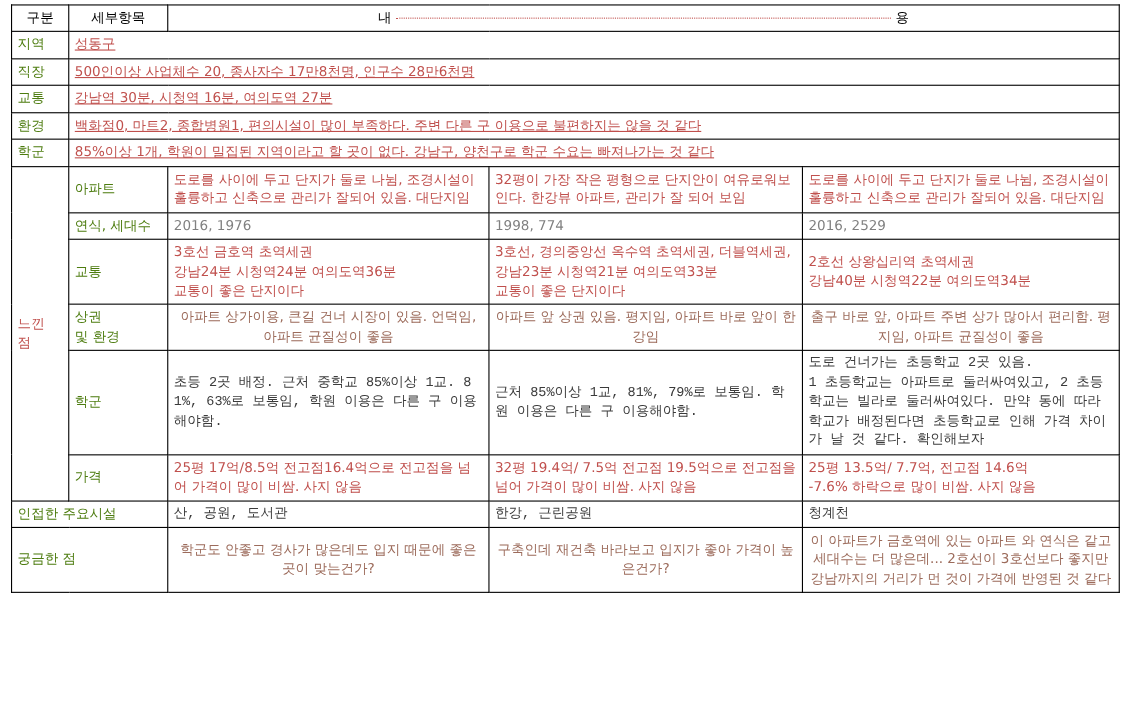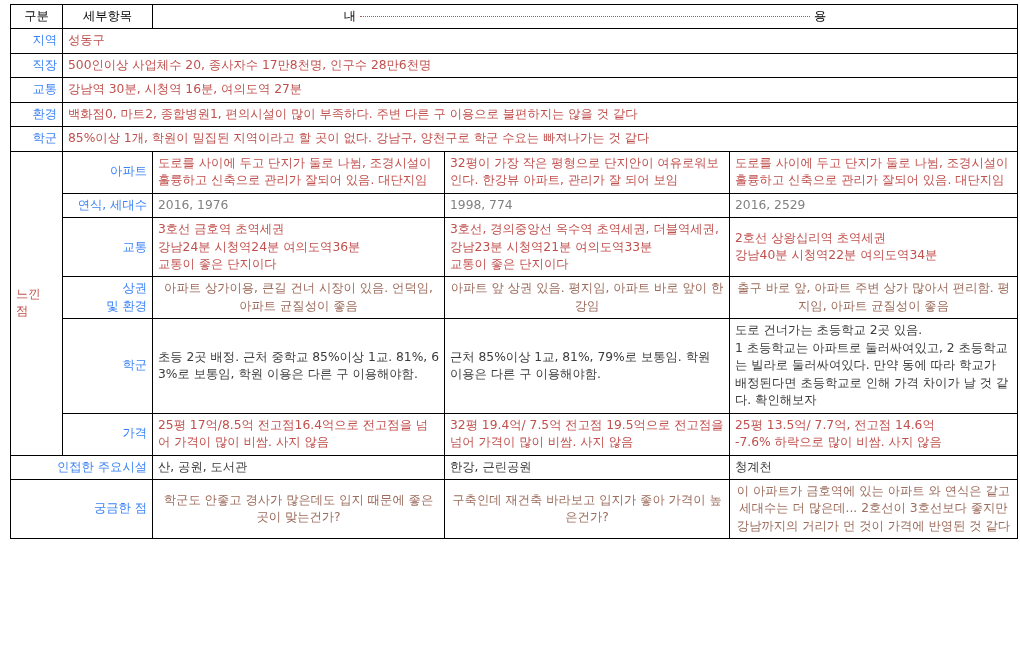--- a/index.html
+++ b/index.html
@@ -31,56 +31,58 @@
     line-height: 1.42;
     word-break: break-all;
   }
   .hdr {
     text-align: center;
     font-weight: normal;
     color: #000000;
     font-size: 12.5px;
   }
   .lbl {
-    text-align: right;
-    color: #3b82f6;
+    text-align: left;
+    color: #4d7c0f;
     font-size: 12.5px;
   }
   .lbl-red {
     text-align: left;
     color: #c0504d;
     font-size: 12.5px;
   }
   .val {
     color: #c0504d;
     text-align: left;
   }
   .val-dark {
     color: #3b3b3b;
     text-align: left;
+    font-family: Liberation Mono, monospace;
   }
   .val-gray {
     color: #808080;
     text-align: left;
   }
   .val-brown {
     color: #9c6b5b;
     text-align: center;
   }
   .top-underline {
     position: relative;
   }
   .dotline {
     display: inline-block;
     border-bottom: 1px dotted #c0504d;
     width: 450px;
     vertical-align: 3px;
     margin: 0 4px;
   }
   .u-red {
+    text-decoration: underline;
     text-decoration-color: #c0504d;
   }
   .w-gubun { width: 52px; }
   .w-detail { width: 90px; }
   .w-col1 { width: 292px; }
   .w-col2 { width: 285px; }
   .w-col3 { width: 288px; }
 </style>
 </head>
 <body>

